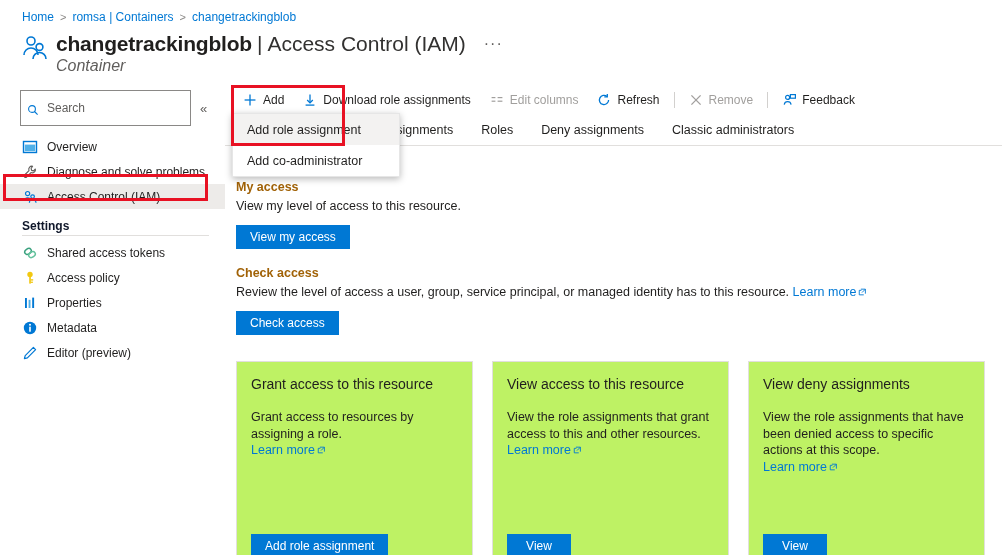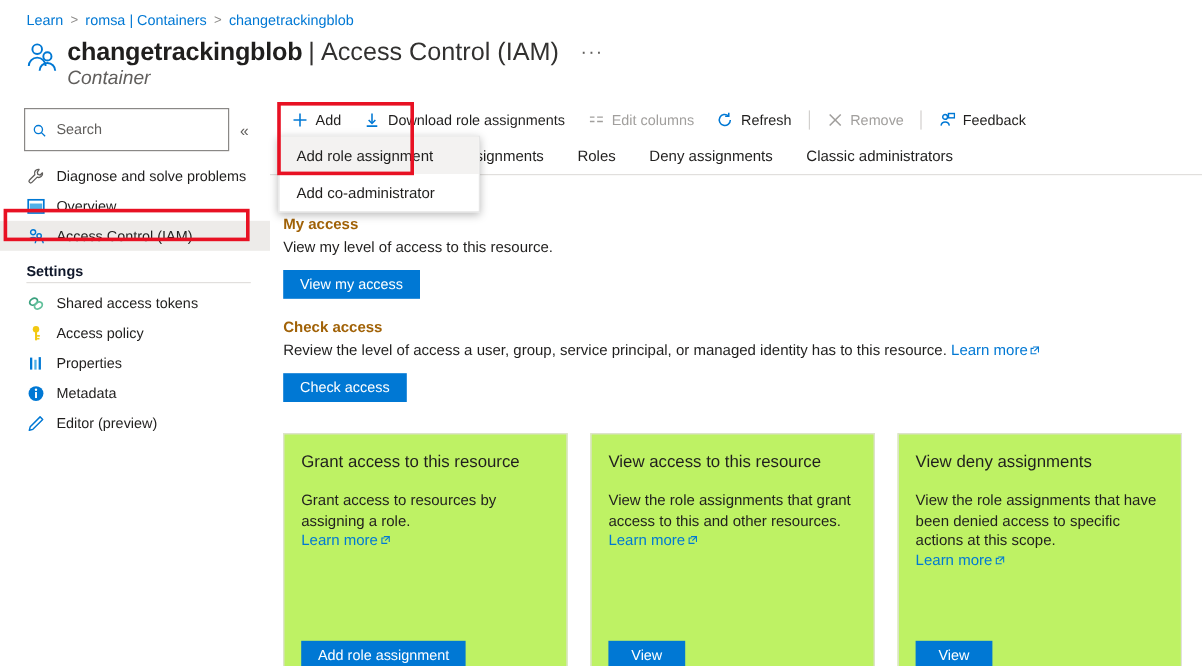--- a/index.html
+++ b/index.html
@@ -160,21 +160,21 @@
     position: absolute; border: 3px solid #e81123;
     z-index: 60; pointer-events: none;
   }
 </style>
 </head>
 <body>
 
 <div id="root">
 
   <div class="breadcrumb">
-    <span class="bc-link">Learn</span>
+    <span class="bc-link">Home</span>
     <span class="bc-sep">&gt;</span>
     <span class="bc-link">romsa | Containers</span>
     <span class="bc-sep">&gt;</span>
     <span class="bc-link">changetrackingblob</span>
   </div>
 
   <div class="title-row">
     <span class="title-icon">
       <svg viewBox="0 0 30 34" width="30" height="34">
         <circle cx="11" cy="9" r="4" fill="none" stroke="#0078d4" stroke-width="1.6"></circle>
@@ -207,34 +207,34 @@
         <input class="search-input" type="text" placeholder="Search" style="">
       </div>
       <span class="collapse-chevron">«</span>
     </div>
 
     <div style="margin-top:8px;">
 
       <div class="nav-item">
         <span class="nav-ico">
           <svg viewBox="0 0 16 16" width="16" height="16">
-            <path d="M10.6 2.2 a3.2 3.2 0 0 0 -3.6 4.4 L2.6 11 a1.4 1.4 0 0 0 2 2 l4.4-4.4 a3.2 3.2 0 0 0 4.4-3.6 l-1.9 1.9 -1.9-.5 -.5-1.9 z" fill="none" stroke="#605e5c" stroke-width="1.1" stroke-linejoin="round"></path>
-          </svg>
-        </span>
-        <span>Diagnose and solve problems</span>
-      </div>
-
-      <div class="nav-item">
-        <span class="nav-ico">
-          <svg viewBox="0 0 16 16" width="16" height="16">
             <rect x="1.5" y="2.5" width="13" height="11" fill="none" stroke="#0078d4" stroke-width="1.4"></rect>
             <rect x="2.8" y="5.6" width="10.4" height="6.6" fill="#50b0e8"></rect>
           </svg>
         </span>
         <span>Overview</span>
+      </div>
+
+      <div class="nav-item">
+        <span class="nav-ico">
+          <svg viewBox="0 0 16 16" width="16" height="16">
+            <path d="M10.6 2.2 a3.2 3.2 0 0 0 -3.6 4.4 L2.6 11 a1.4 1.4 0 0 0 2 2 l4.4-4.4 a3.2 3.2 0 0 0 4.4-3.6 l-1.9 1.9 -1.9-.5 -.5-1.9 z" fill="none" stroke="#605e5c" stroke-width="1.1" stroke-linejoin="round"></path>
+          </svg>
+        </span>
+        <span>Diagnose and solve problems</span>
       </div>
 
       <div class="nav-item selected">
         <span class="nav-ico">
           <svg viewBox="0 0 16 16" width="16" height="16">
             <circle cx="5.6" cy="4.6" r="2.1" fill="none" stroke="#0078d4" stroke-width="1.2"></circle>
             <path d="M2.1 11.8 a3.6 3.6 0 0 1 7.1 0" fill="none" stroke="#0078d4" stroke-width="1.2"></path>
             <circle cx="10.6" cy="7.6" r="1.8" fill="none" stroke="#0078d4" stroke-width="1.2"></circle>
             <path d="M7.4 13.8 a3.3 3.3 0 0 1 6.6 0" fill="none" stroke="#0078d4" stroke-width="1.2"></path>
           </svg>

